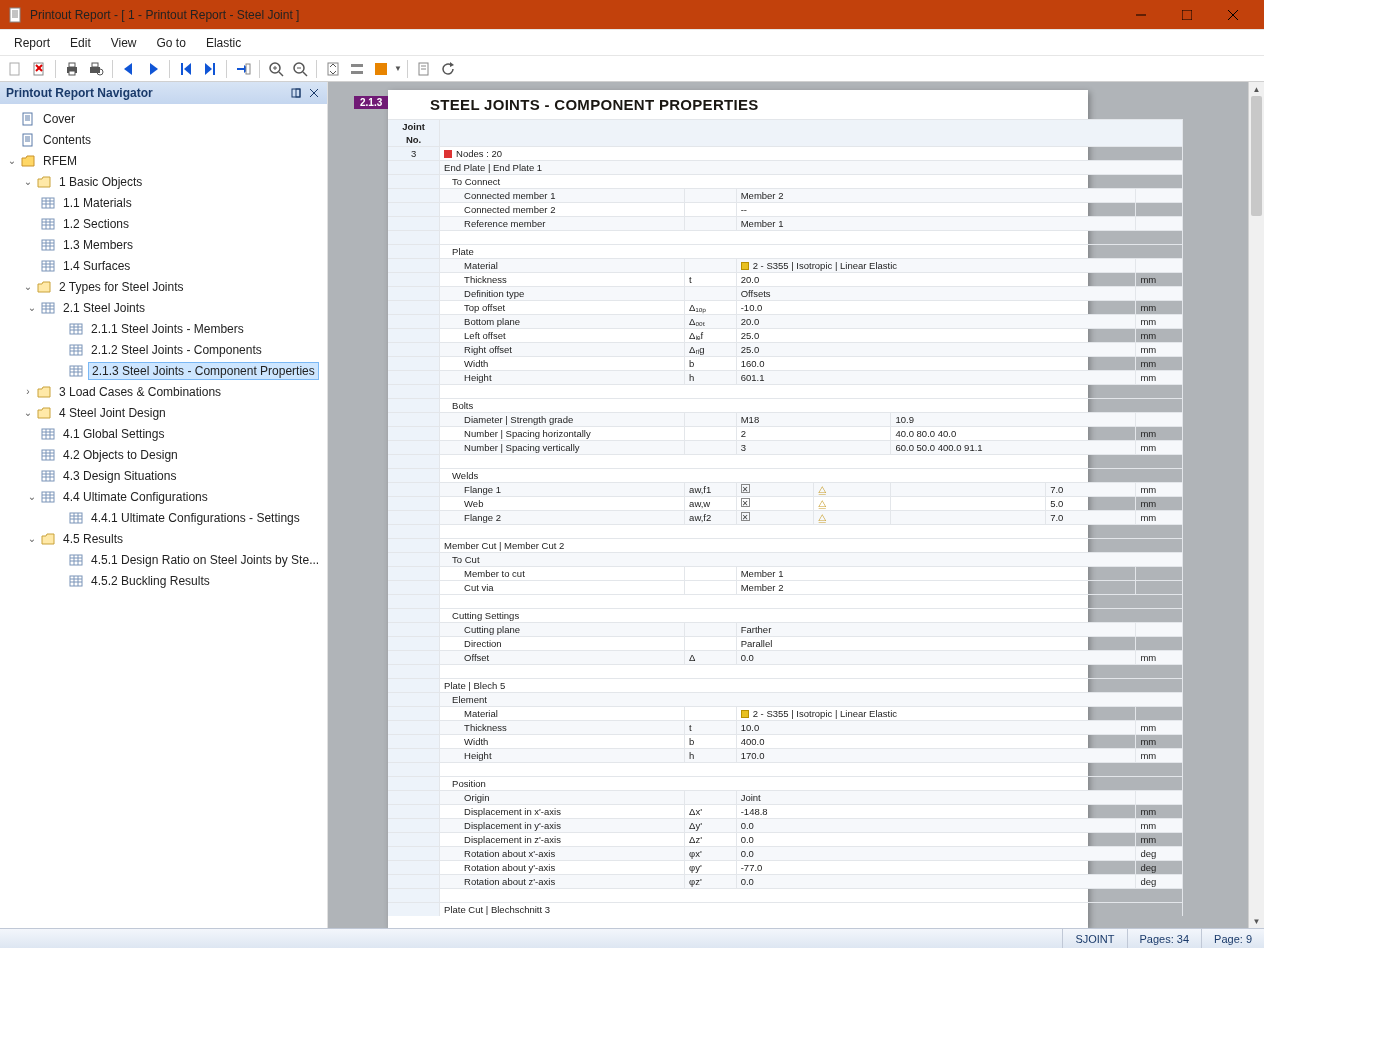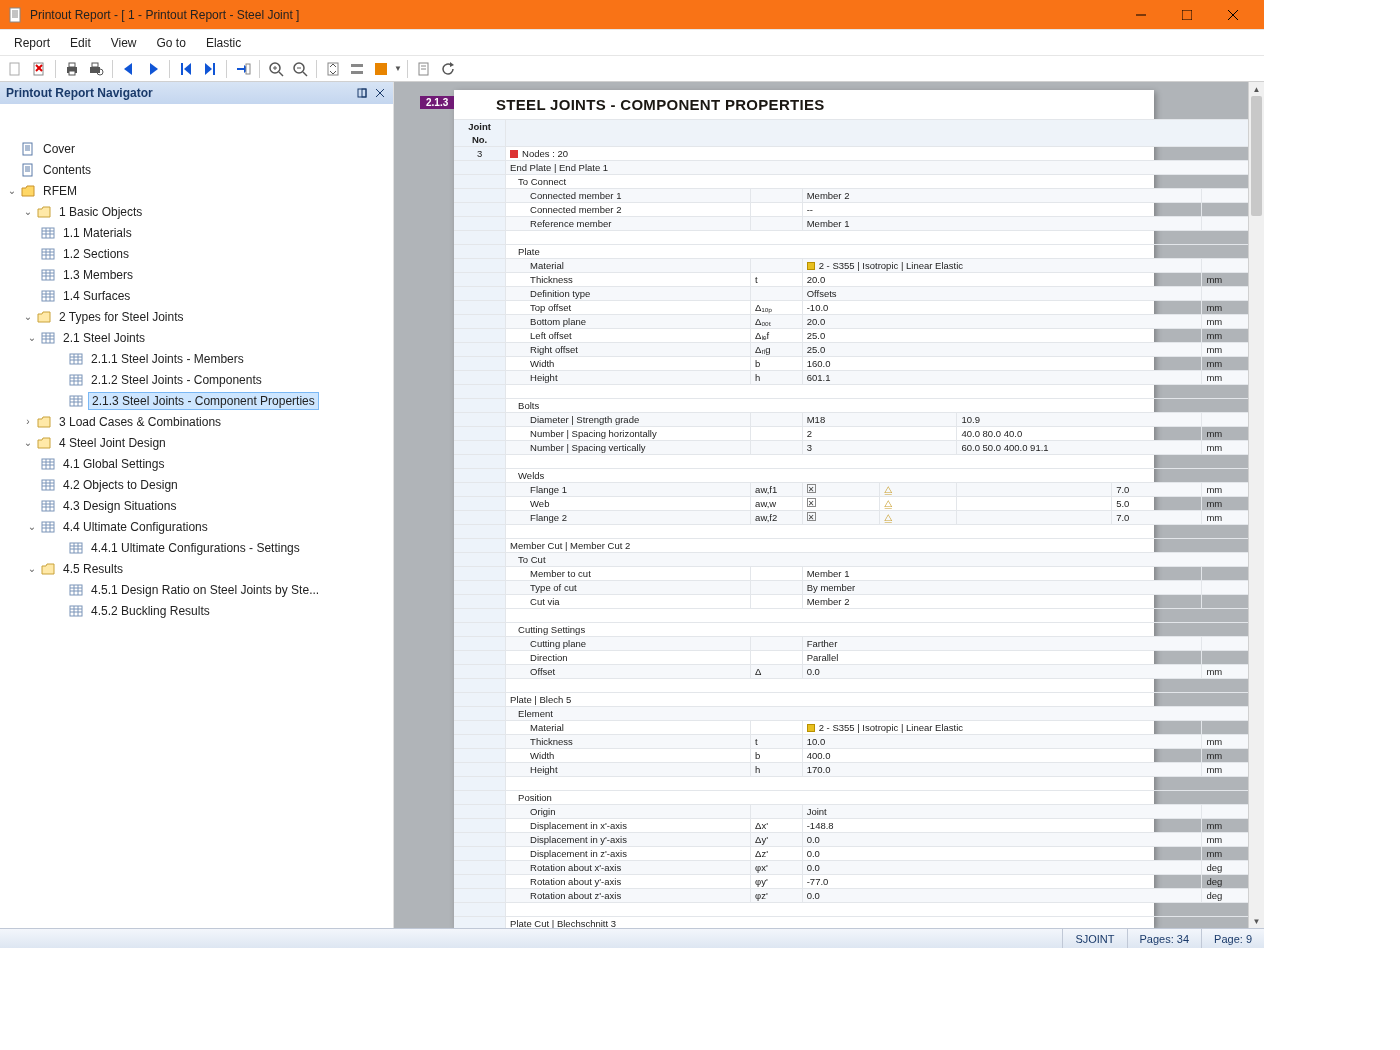--- a/index.html
+++ b/index.html
@@ -1,39 +1,39 @@
 <!DOCTYPE html>
 <html><head>
 <meta charset="utf-8">
 <style>
 * { box-sizing: border-box; margin: 0; padding: 0; font-family: "Segoe UI", Tahoma, sans-serif; }
 html, body { width: 1264px; height: 948px; overflow: hidden; background: #fff; }
 
 
-.titlebar { height: 30px; display: flex; align-items: center; padding: 0 8px; background: #f97316; border-bottom: 1px solid #e6e6e6; }
+.titlebar { height: 30px; display: flex; align-items: center; padding: 0 8px; background: #c2410c; border-bottom: 1px solid #e6e6e6; }
 .titlebar .doc-icon { width: 16px; height: 16px; margin-right: 6px; display:inline-block; }
 .titlebar .doc-icon svg { width:16px; height:16px; }
 .titlebar .title { font-size: 12px; color: #222; }
 .titlebar .winbtns { margin-left: auto; display: flex; gap: 0; }
 .titlebar .winbtn { width: 46px; height: 30px; display: flex; align-items: center; justify-content: center; }
 .titlebar .winbtn svg { width: 10px; height: 10px; stroke: #000; fill: none; stroke-width: 1; }
 
 
 .menubar { height: 26px; display: flex; align-items: center; padding: 0 4px; background: #fff; border-bottom: 1px solid #e6e6e6; }
 .menubar .item { font-size: 12px; padding: 4px 10px; color: #222; }
 
 
 .toolbar { height: 26px; display: flex; align-items: center; padding: 0 4px; background: #fff; border-bottom: 1px solid #d0d0d0; gap: 2px; }
 .toolbar .tbtn { width: 22px; height: 22px; display: flex; align-items: center; justify-content: center; border: 1px solid transparent; }
 .toolbar .sep { width: 1px; height: 18px; background: #d0d0d0; margin: 0 3px; }
 .toolbar svg { width: 16px; height: 16px; }
 
 
 .main { display: flex; height: calc(948px - 30px - 26px - 26px - 20px); }
-.nav { width: 394px; background: #fff; border-right: 1px solid #e0e0e0; display:flex; flex-direction:column;gap:30px; }
+.nav { width: 328px; background: #fff; border-right: 1px solid #e0e0e0; display:flex; flex-direction:column; }
 .nav-title { height: 22px; background: linear-gradient(#d7e4f5, #c4d6ef); display:flex; align-items:center; padding:0 6px; font-size:12px; font-weight:bold; color:#1a3a6a; }
 .nav-title .panbtns { margin-left:auto; display:flex; gap:4px; }
 .nav-title .panbtn { width:14px; height:14px; display:flex; align-items:center; justify-content:center; }
 .tree { flex:1; overflow:auto; font-size:12px; color:#222; padding:4px 0; }
 .tree .node { display:flex; align-items:center; height:21px; white-space:nowrap; }
 .tree .tw { width:16px; text-align:center; color:#666; font-size:10px; cursor:default; }
 .tree .ico { width:16px; height:16px; margin-right:4px; display:inline-flex; align-items:center; justify-content:center; }
 .tree .lbl { padding:1px 3px; }
 .tree .sel .lbl { background:#cde6ff; border:1px solid #7ab8f5; }
 .ind0{padding-left:4px}.ind1{padding-left:20px}.ind2{padding-left:24px}.ind3{padding-left:52px}
@@ -721,27 +721,20 @@
               <td></td>
               <td colspan="7" style="padding-left:12px">To Cut</td>
             </tr>
         <tr>
               <td></td>
               <td style="padding-left:24px">Member to cut</td>
               <td></td>
               <td colspan="4">Member 1</td>
               <td></td>
             </tr>
-        <tr class="shade">
-              <td></td>
-              <td style="padding-left:24px">Type of cut</td>
-              <td></td>
-              <td colspan="4">By member</td>
-              <td></td>
-            </tr>
         <tr>
               <td></td>
               <td style="padding-left:24px">Cut via</td>
               <td></td>
               <td colspan="4">Member 2</td>
               <td></td>
             </tr>
         <tr>
               <td></td>
               <td colspan="7">&nbsp;</td>

